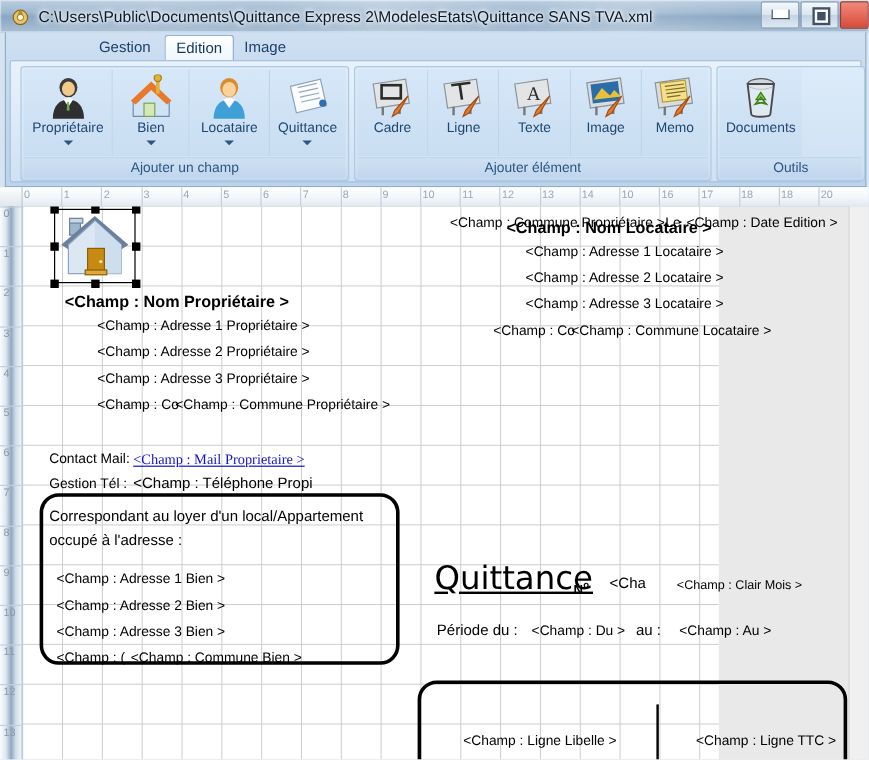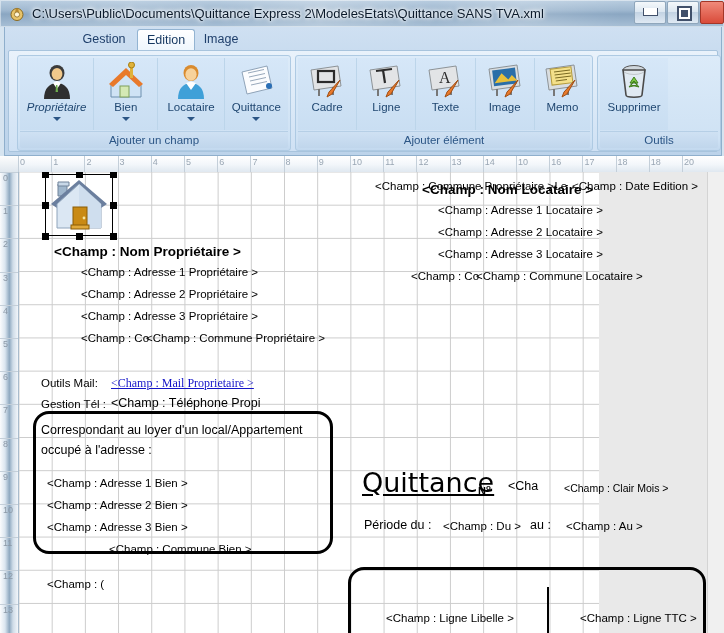--- a/index.html
+++ b/index.html
@@ -184,21 +184,21 @@
 
   <div class="ribbon">
     <div class="tabrow" id="tabrow">
         <div class="tab" style="left: 68px; width: 62px;">Gestion</div>
         <div class="tab active" style="left: 132px; width: 56px;">Edition</div>
         <div class="tab" style="left: 190px; width: 52px;">Image</div>
       </div>
     <div class="panels" id="panels">
         <div class="group" style="left: 8px; width: 272px;">
           <div class="grp-items">
-            <div class="btn" style="width: 74px; font-style: italic;">
+            <div class="btn" style="width: 74px;">
               <span class="ic"><svg viewBox="0 0 40 38" width="40" height="38">
                   <ellipse cx="20" cy="11" rx="7.5" ry="8" fill="#3b3b3b"></ellipse>
                   <ellipse cx="20" cy="12" rx="5.4" ry="6" fill="#f2c98b"></ellipse>
                   <path d="M7 37 C7 26 13 21 20 21 C27 21 33 26 33 37 Z" fill="#2f2f2f"></path>
                   <path d="M16 21 L20 27 L24 21 L20 19 Z" fill="#ffffff"></path>
                   <path d="M19 23 l1.4 0 l.6 7 l-2.4 0 Z" fill="#6fae4d"></path>
                 </svg></span>
               <span class="lb">Propriétaire</span>
               <span class="caret"></span>
             </div>
@@ -288,21 +288,21 @@
           <div class="grp-label">Ajouter élément</div>
         </div>
         <div class="group" style="left: 588px; width: 122px;">
           <div class="grp-items">
             <div class="btn" style="width: 68px;">
               <span class="ic"><svg viewBox="0 0 40 38" width="40" height="38">
                   <ellipse cx="20" cy="8" rx="11" ry="4.5" fill="#cfd6dc" stroke="#555"></ellipse>
                   <path d="M9 8 L12 33 C12 36 28 36 28 33 L31 8 Z" fill="#e6ecf1" fill-opacity=".75" stroke="#4a4a4a" stroke-width="1.6"></path>
                   <path d="M20 15 l4 6 -8 0 Z M15 25 l5 -6 3 4 Z M25 25 l-5 -6 -3 4 Z" fill="#7ac943" stroke="#3f7d1c"></path>
                 </svg></span>
-              <span class="lb">Supprimer</span>
+              <span class="lb">Documents</span>
             </div>
           </div>
           <div class="grp-label">Outils</div>
         </div>
       </div>
   </div>
 
   <div class="ruler-corner"></div>
   <div class="hruler" id="hruler">
       <div class="tick" style="left: 0px;"></div>
@@ -387,36 +387,36 @@
           <div class="vsep" style="left: 528px; top: 415px; height: 70px;"></div>
           <div class="f " style="left: 356px; top: 8px;">&lt;Champ : Commune Propriétaire &gt;</div>
           <div class="f " style="left: 529px; top: 8px;">, Le</div>
           <div class="f " style="left: 553px; top: 8px;">&lt;Champ : Date Edition &gt;</div>
           <div class="f bold" style="left: 35px; top: 72px;">&lt;Champ : Nom Propriétaire &gt;</div>
           <div class="f " style="left: 62px; top: 94px;">&lt;Champ : Adresse 1 Propriétaire &gt;</div>
           <div class="f " style="left: 62px; top: 116px;">&lt;Champ : Adresse 2 Propriétaire &gt;</div>
           <div class="f " style="left: 62px; top: 138px;">&lt;Champ : Adresse 3 Propriétaire &gt;</div>
           <div class="f " style="left: 62px; top: 160px;">&lt;Champ : Co</div>
           <div class="f " style="left: 127px; top: 160px;">&lt;Champ : Commune Propriétaire &gt;</div>
-          <div class="f " style="left: 22px; top: 205px;">Outils Mail:</div>
+          <div class="f " style="left: 22px; top: 205px;">Contact Mail:</div>
           <div class="f link" style="left: 92px; top: 204px;">&lt;Champ : Mail Proprietaire &gt;</div>
           <div class="f " style="left: 22px; top: 226px;">Gestion Tél :</div>
           <div class="f " style="font-size: 12.5px; left: 92px; top: 224px;">&lt;Champ : Téléphone Propi</div>
           <div class="f bold" style="left: 403px; top: 10px;">&lt;Champ : Nom Locataire &gt;</div>
           <div class="f " style="left: 419px; top: 32px;">&lt;Champ : Adresse 1 Locataire &gt;</div>
           <div class="f " style="left: 419px; top: 54px;">&lt;Champ : Adresse 2 Locataire &gt;</div>
           <div class="f " style="left: 419px; top: 76px;">&lt;Champ : Adresse 3 Locataire &gt;</div>
           <div class="f " style="left: 392px; top: 98px;">&lt;Champ : Co</div>
           <div class="f " style="left: 457px; top: 98px;">&lt;Champ : Commune Locataire &gt;</div>
           <div class="f " style="font-size: 12.5px; left: 22px; top: 251px;">Correspondant au loyer d'un local/Appartement</div>
           <div class="f " style="font-size: 12.5px; left: 22px; top: 271px;">occupé à l'adresse :</div>
           <div class="f " style="left: 28px; top: 305px;">&lt;Champ : Adresse 1 Bien &gt;</div>
           <div class="f " style="left: 28px; top: 327px;">&lt;Champ : Adresse 2 Bien &gt;</div>
           <div class="f " style="left: 28px; top: 349px;">&lt;Champ : Adresse 3 Bien &gt;</div>
-          <div class="f " style="left: 28px; top: 371px; margin-top: 35px;">&lt;Champ : (</div>
+          <div class="f " style="left: 28px; top: 371px;">&lt;Champ : (</div>
           <div class="f " style="left: 90px; top: 371px;">&lt;Champ : Commune Bien &gt;</div>
           <div class="quittance" style="left: 343px; top: 295px;">Quittance</div>
           <div class="nsup" style="left: 459px; top: 311px;">N<sup>o</sup></div>
           <div class="f " style="font-size: 12.5px; left: 489px; top: 307px;">&lt;Cha</div>
           <div class="f sm" style="left: 545px; top: 310px;">&lt;Champ : Clair Mois &gt;</div>
           <div class="f " style="font-size: 12.5px; left: 345px; top: 346px;">Période du :</div>
           <div class="f " style="left: 424px; top: 348px;">&lt;Champ : Du &gt;</div>
           <div class="f " style="font-size: 12.5px; left: 511px; top: 346px;">au :</div>
           <div class="f " style="left: 547px; top: 348px;">&lt;Champ : Au &gt;</div>
           <div class="f " style="left: 367px; top: 440px;">&lt;Champ : Ligne Libelle &gt;</div>

